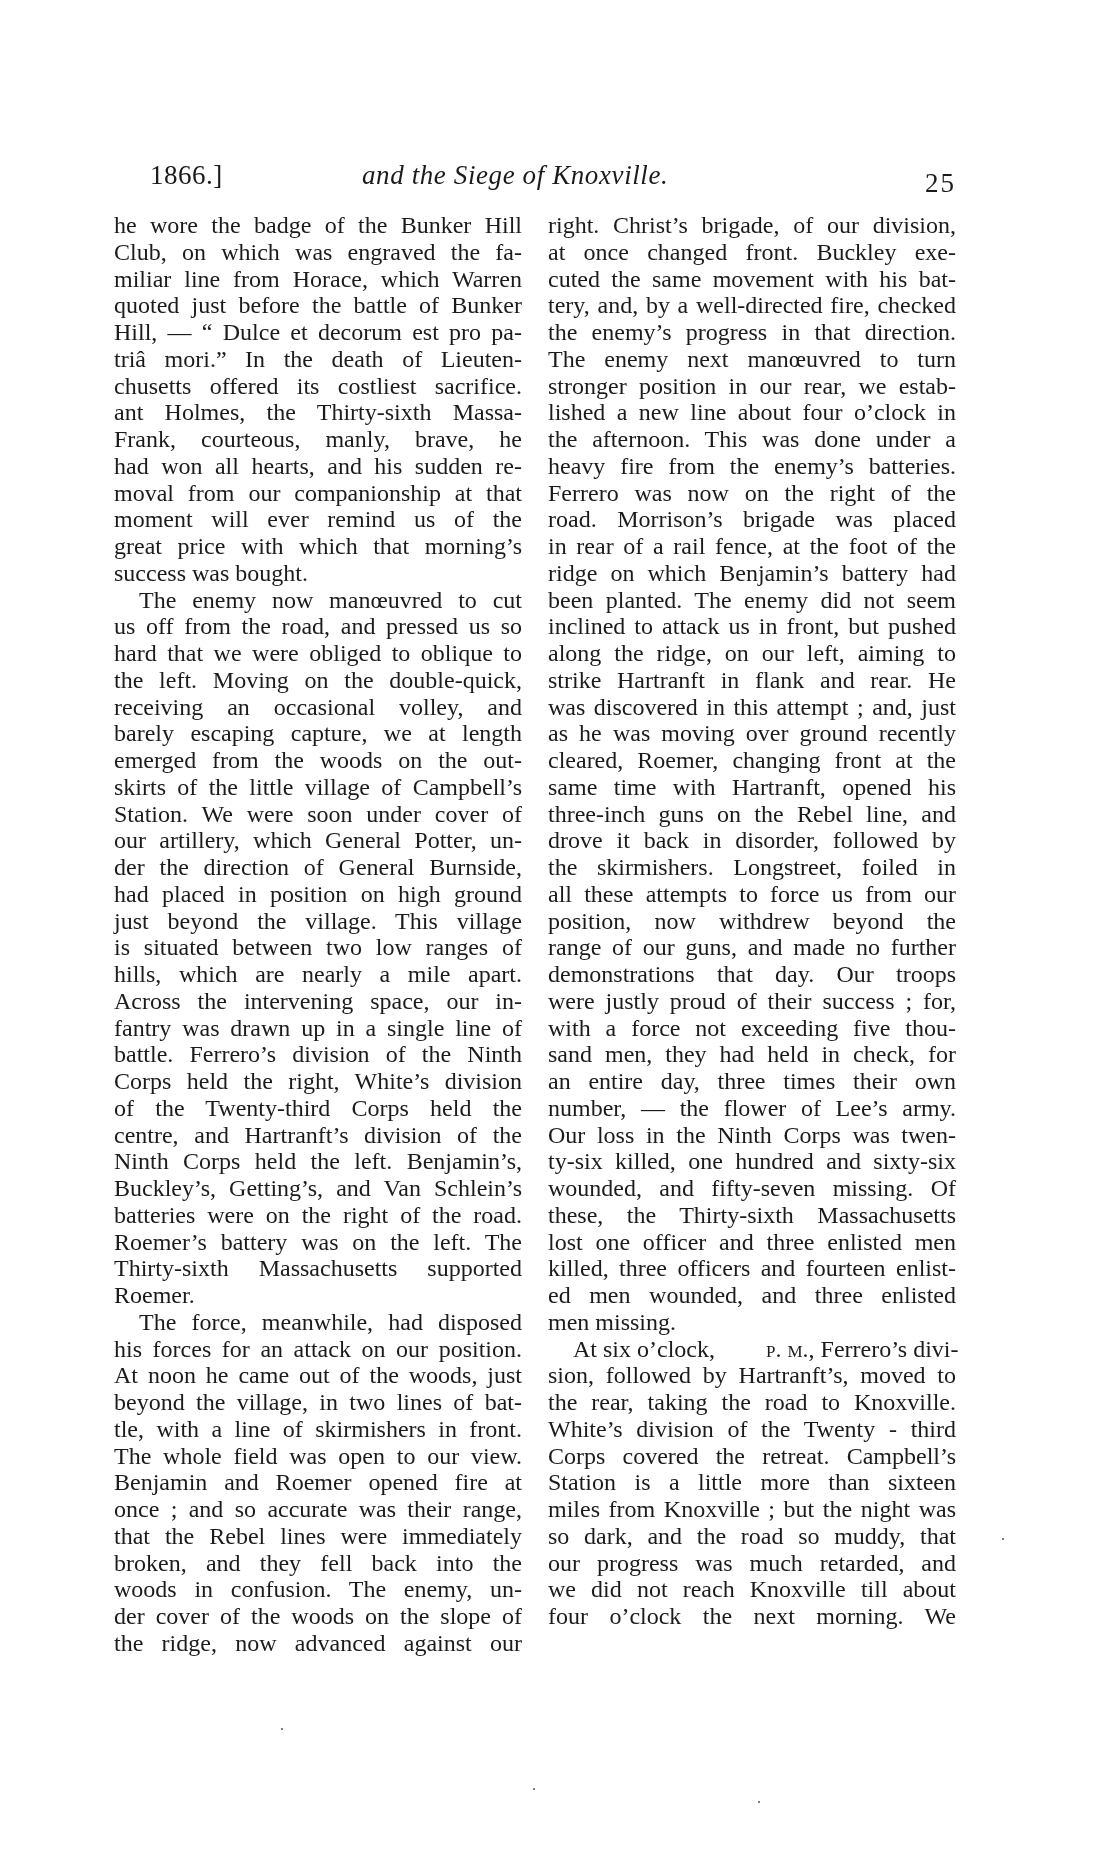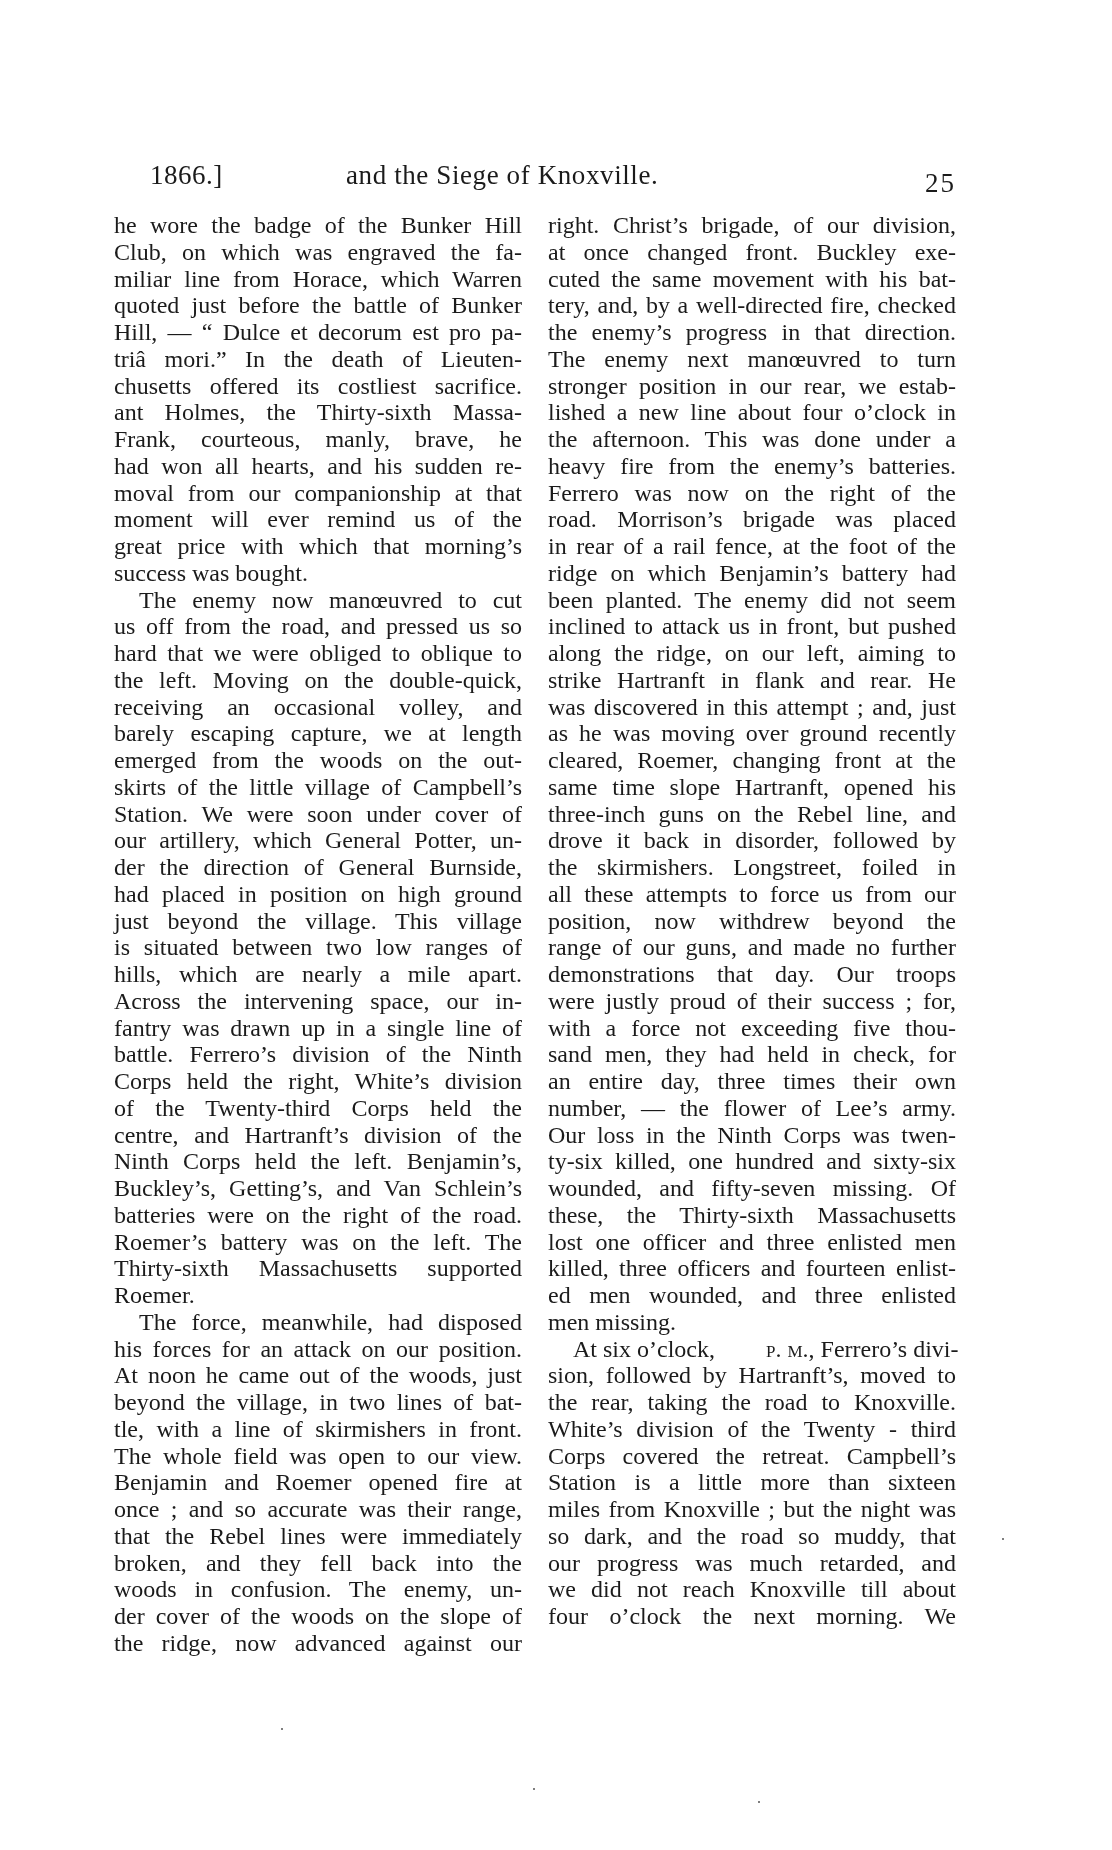--- a/index.html
+++ b/index.html
@@ -31,22 +31,23 @@
     }
     .rh-year {
       position: absolute;
       left: 0;
       top: 0;
       letter-spacing: 0.5px;
       margin-left: 36px;
     }
     .rh-title {
       position: absolute;
-      left: 232px;
+      left: 248px;
       top: 0;
+      font-style: italic;
       letter-spacing: 0.6px;
     }
     .rh-page {
       position: absolute;
       right: 0;
       top: 8px;
       letter-spacing: 2px;
     }
     .column {
       position: absolute;
@@ -165,21 +166,21 @@
       <span class="line">road.  Morrison’s brigade was placed</span>
       <span class="line">in rear of a rail fence, at the foot of the</span>
       <span class="line">ridge on which Benjamin’s battery had</span>
       <span class="line">been planted.  The enemy did not seem</span>
       <span class="line">inclined to attack us in front, but pushed</span>
       <span class="line">along the ridge, on our left, aiming to</span>
       <span class="line">strike Hartranft in flank and rear.  He</span>
       <span class="line">was discovered in this attempt ; and, just</span>
       <span class="line">as he was moving over ground recently</span>
       <span class="line">cleared, Roemer, changing front at the</span>
-      <span class="line">same time slope Hartranft, opened his</span>
+      <span class="line">same time with Hartranft, opened his</span>
       <span class="line">three-inch guns on the Rebel line, and</span>
       <span class="line">drove it back in disorder, followed by</span>
       <span class="line">the skirmishers.  Longstreet, foiled in</span>
       <span class="line">all these attempts to force us from our</span>
       <span class="line">position, now withdrew beyond the</span>
       <span class="line">range of our guns, and made no further</span>
       <span class="line">demonstrations that day.  Our troops</span>
       <span class="line">were justly proud of their success ; for,</span>
       <span class="line">with a force not exceeding five thou-</span>
       <span class="line">sand men, they had held in check, for</span>

